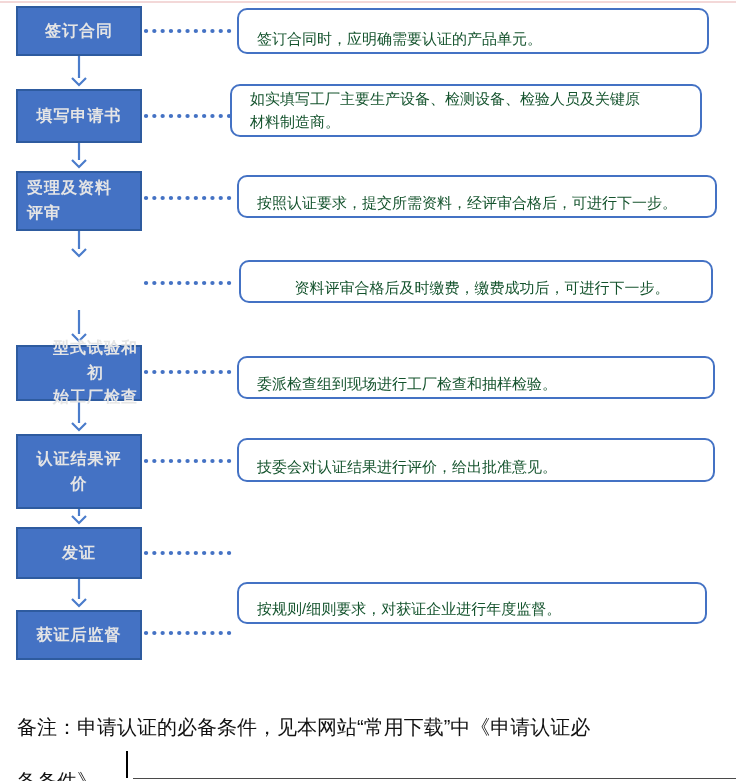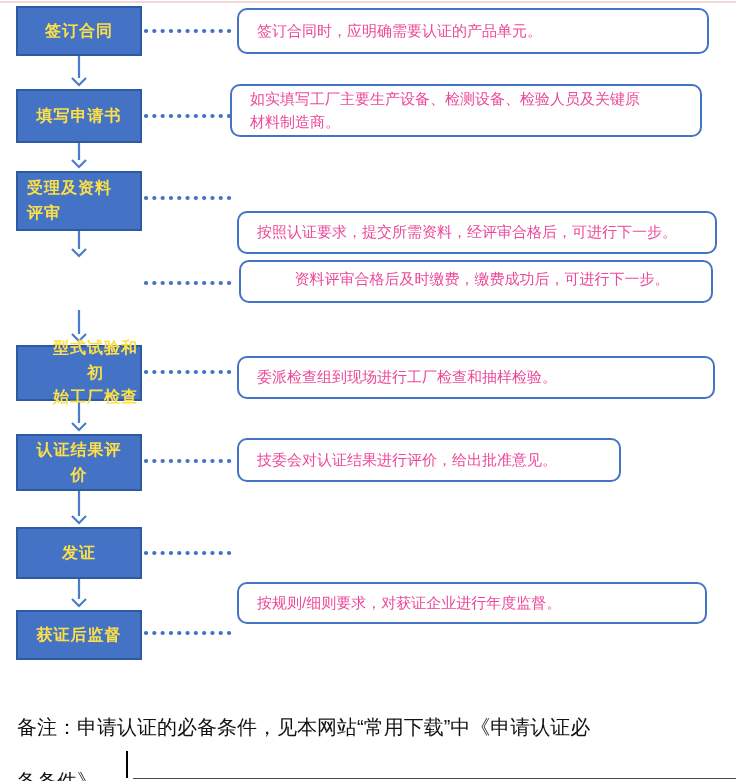--- a/index.html
+++ b/index.html
@@ -5,46 +5,46 @@
   html,body{margin:0;padding:0;background:#ffffff;}
   body{width:736px;height:781px;position:relative;overflow:hidden;
        font-family:"Liberation Sans",sans-serif;}
   .canvas{position:absolute;inset:0;width:736px;height:781px;}
 
   .topline{position:absolute;left:0;top:1px;width:736px;height:2px;background:#f3d8d8;}
 
   .connector-layer{position:absolute;left:0;top:0;width:736px;height:781px;pointer-events:none;}
 
   .step{position:absolute;left:16px;width:126px;box-sizing:border-box;
-        background:#4472C4;border:2px solid #2E5B9F;color:#fde047;
+        background:#4472C4;border:2px solid #2E5B9F;color:#e5e5e5;
         display:flex;align-items:center;justify-content:center;
         font-size:16px;font-weight:bold;letter-spacing:1px;line-height:1.55;
         text-align:center;}
   .step .step-label{white-space:pre-line;width:100%;}
   .step.align-left{justify-content:flex-start;text-align:left;padding-left:9px;}
   .s1{top:6px;height:50px;}
   .s2{top:89px;height:54px;}
   .s3{top:171px;height:60px;}
   .s4{top:260px;height:50px;}
   .s5{top:345px;height:56px;padding-left:33px;}
-  .s6{top:434px;height:57px;}
+  .s6{top:434px;height:75px;}
   .s7{top:527px;height:52px;}
   .s8{top:610px;height:50px;}
 
   .note{position:absolute;box-sizing:border-box;border:2px solid #4472C4;border-radius:10px;
-        background:#ffffff;display:flex;align-items:center;
-        font-size:15px;color:#ec4899;line-height:1.5;padding:2px 12px 2px 18px;}
+        background:#ffffff;display:flex;align-items:flex-end;
+        font-size:15px;color:#14532d;line-height:1.5;padding:2px 12px 2px 18px;}
   .note .note-text{white-space:pre-line;width:100%;}
-  .note.center{text-align:center;padding-left:24px;font-family:Liberation Mono, monospace;}
+  .note.center{text-align:center;padding-left:24px;}
   .n1{left:237px;top:8px;width:472px;height:46px;}
   .n2{left:230px;top:84px;width:472px;height:53px;}
-  .n3{left:237px;top:175px;width:480px;height:43px;margin-top:36px;}
+  .n3{left:237px;top:175px;width:480px;height:43px;}
   .n4{left:239px;top:260px;width:474px;height:43px;}
   .n5{left:237px;top:356px;width:478px;height:43px;}
-  .n6{left:237px;top:438px;width:384px;height:44px;}
+  .n6{left:237px;top:438px;width:478px;height:44px;}
   .n7{left:239px;top:531px;width:480px;height:43px;}
   .n8{left:237px;top:582px;width:470px;height:42px;}
 
   .footer-note{position:absolute;left:17px;top:700px;width:700px;
                font-size:20px;line-height:54px;color:#111111;white-space:pre-line;}
   .caret{position:absolute;left:126px;top:751px;width:2px;height:27px;background:#000000;}
   .bottom-line{position:absolute;left:133px;top:778px;width:603px;height:1px;background:#4a4a4a;}
 </style>
 </head>
 <body>

